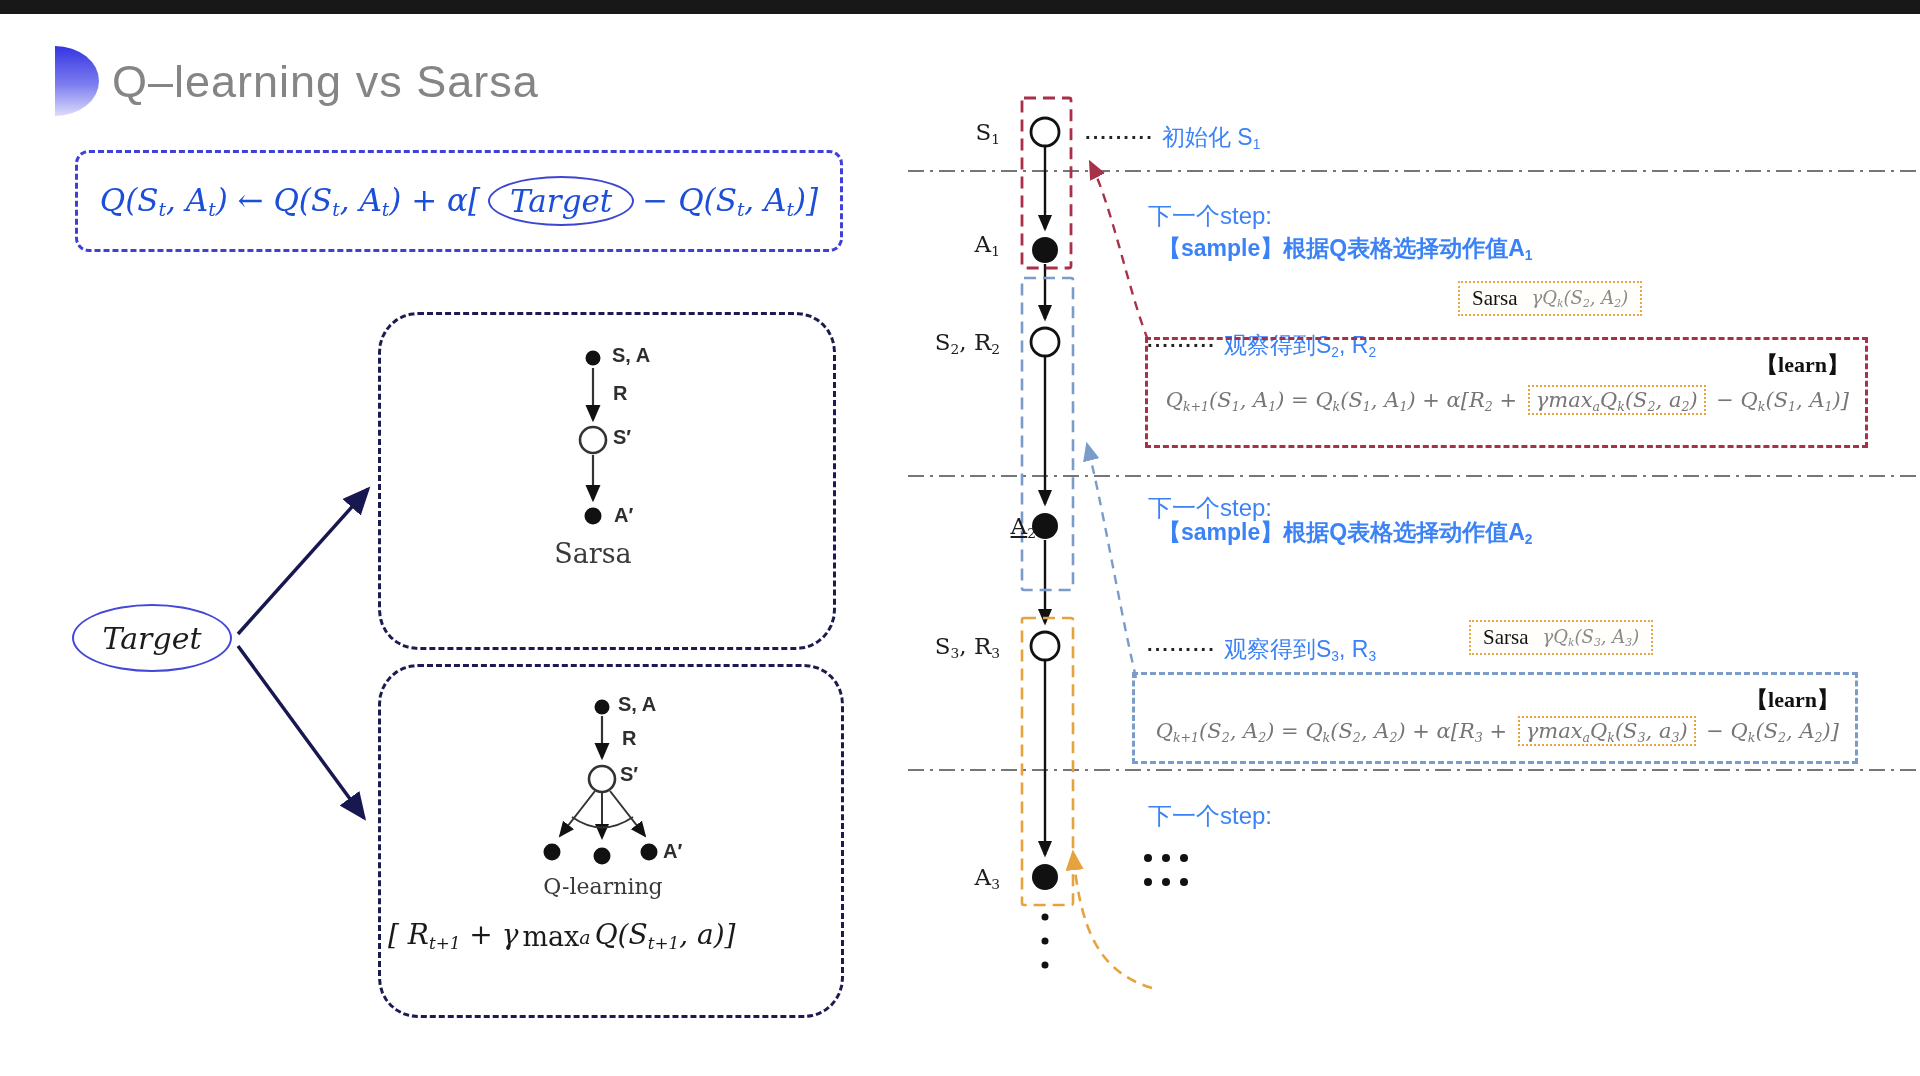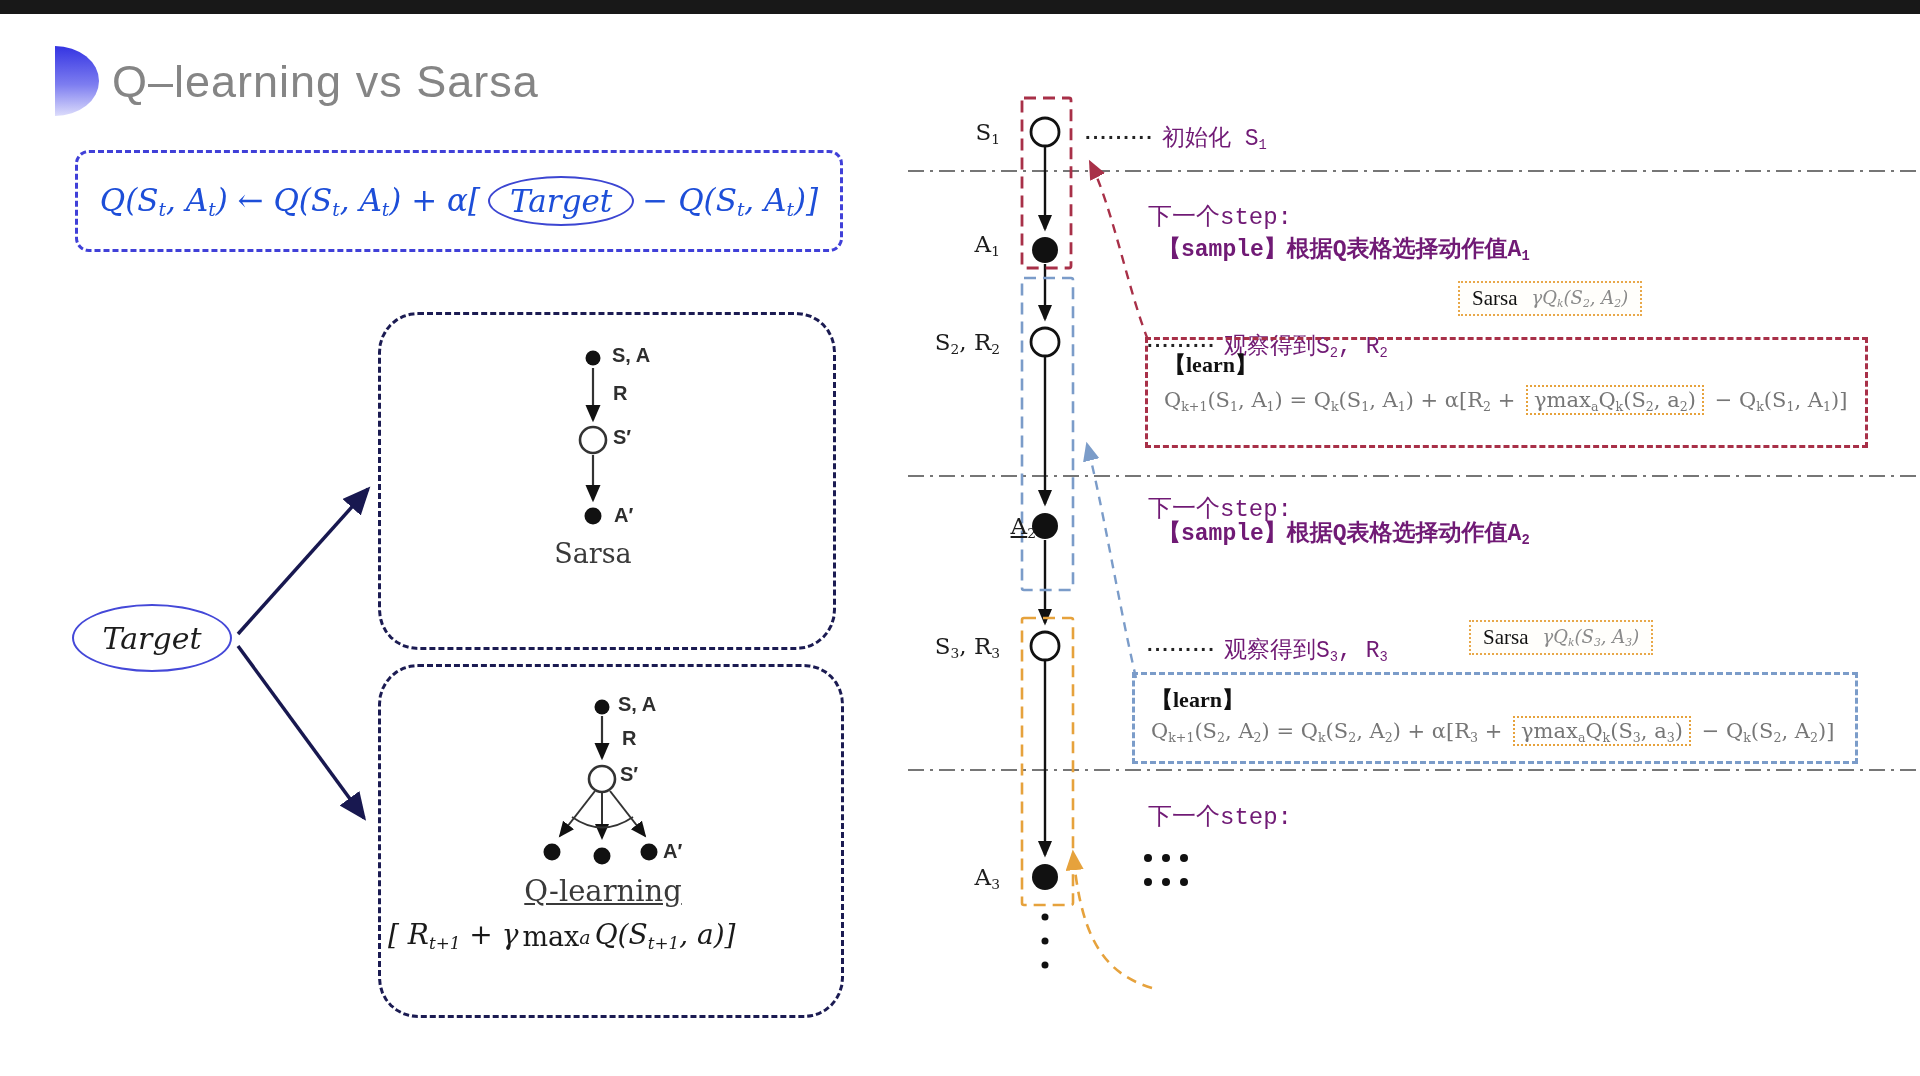--- a/index.html
+++ b/index.html
@@ -24,33 +24,33 @@
   .panel.sarsa{left:378px;top:312px;width:452px;height:332px;}
   .panel.qlearn{left:378px;top:664px;width:460px;height:348px;}
   .nodelabel{font-size:20px;font-weight:bold;color:#2e2e2e;}
   .caption{font-size:27px;color:#3a3a3a;text-align:center;}
   .panel-formula{font-size:27px;color:#1a1a1a;text-align:center;}
   .maxstack{display:inline-flex;flex-direction:row;align-items:center;line-height:0.85;
             font-style:normal;margin:0 4px;transform:translateY(8px);}
   .maxstack .mx{font-size:27px;}
   .maxstack .ma{font-size:19px;font-style:italic;}
   .tl-label{font-size:23px;color:#1c1c1c;text-align:right;}
-  .cn{font-family:Liberation Mono, monospace;color:#701a75;}
+  .cn{font-family:Liberation Sans, sans-serif;color:#3b82f6;}
   .dotline{display:flex;align-items:center;gap:8px;}
   .leaddots{font-weight:bold;letter-spacing:1px;color:#222;font-size:20px;}
   .anno{font-size:23px;}
   .steptitle{font-size:24px;}
   .sampleline{font-size:23px;font-weight:bold;}
   .badge{display:inline-flex;align-items:center;gap:14px;border:2px dotted #e8a84a;
          padding:3px 12px;background:#fffefb;}
   .badge .bname{font-family:"Liberation Serif",serif;font-size:21px;color:#111;}
   .badge .bformula{font-family:"DejaVu Serif",serif;font-style:italic;font-size:18px;color:#8a8a8a;}
-  .learnbox{border:3.5px dashed #a83048;padding:10px 16px;box-sizing:border-box;}
+  .learnbox{border:3.5px dashed #a83048;padding:10px 16px;box-sizing:border-box;text-align:right;}
   .learnbox .ltitle{font-family:"Liberation Serif",serif;font-weight:bold;font-size:22px;color:#111;}
-  .learnbox .lformula{margin-top:8px;font-family:"DejaVu Serif",serif;
+  .learnbox .lformula{margin-top:8px;font-family:"DejaVu Serif",serif;font-style:italic;
                       font-size:21px;color:#767676;white-space:nowrap;}
   .hl{border:2px dotted #e6a23c;padding:1px 6px;margin:0 4px;}
 </style>
 </head>
 <body>
 
 <div class="stage">
 
   <div class="abs topbar"></div>
 
@@ -163,21 +163,21 @@
   <span class="abs nodelabel" style="left:613px;top:382px;">R</span>
   <span class="abs nodelabel" style="left:613px;top:426px;">S′</span>
   <span class="abs nodelabel" style="left:614px;top:504px;">A′</span>
   <div class="abs caption serif" style="left:518px;top:538px;width:150px;">Sarsa</div>
 
   <div class="abs panel qlearn"></div>
   <span class="abs nodelabel" style="left:618px;top:693px;">S, A</span>
   <span class="abs nodelabel" style="left:622px;top:727px;">R</span>
   <span class="abs nodelabel" style="left:620px;top:763px;">S′</span>
   <span class="abs nodelabel" style="left:663px;top:840px;">A′</span>
-  <div class="abs caption serif" style="left:508px;top:874px;width:190px;font-size:29px;text-decoration:underline;">Q-learning</div>
+  <div class="abs caption serif" style="left:508px;top:874px;width:190px;font-size:22px;">Q-learning</div>
   <div class="abs panel-formula serif it" style="left:388px;top:918px;width:440px;font-size:28px;display:flex;align-items:flex-start;justify-content:flex-start;">
     <span>[ R<sub>t+1</sub> + γ</span>
     <span class="maxstack">
       <span class="mx">max</span>
       <span class="ma">a</span>
     </span>
     <span>Q(S<sub>t+1</sub>, a)]</span>
   </div>
 
   <div class="abs tl-label serif" style="left:940px;top:119px;width:60px;">S<sub>1</sub></div>

